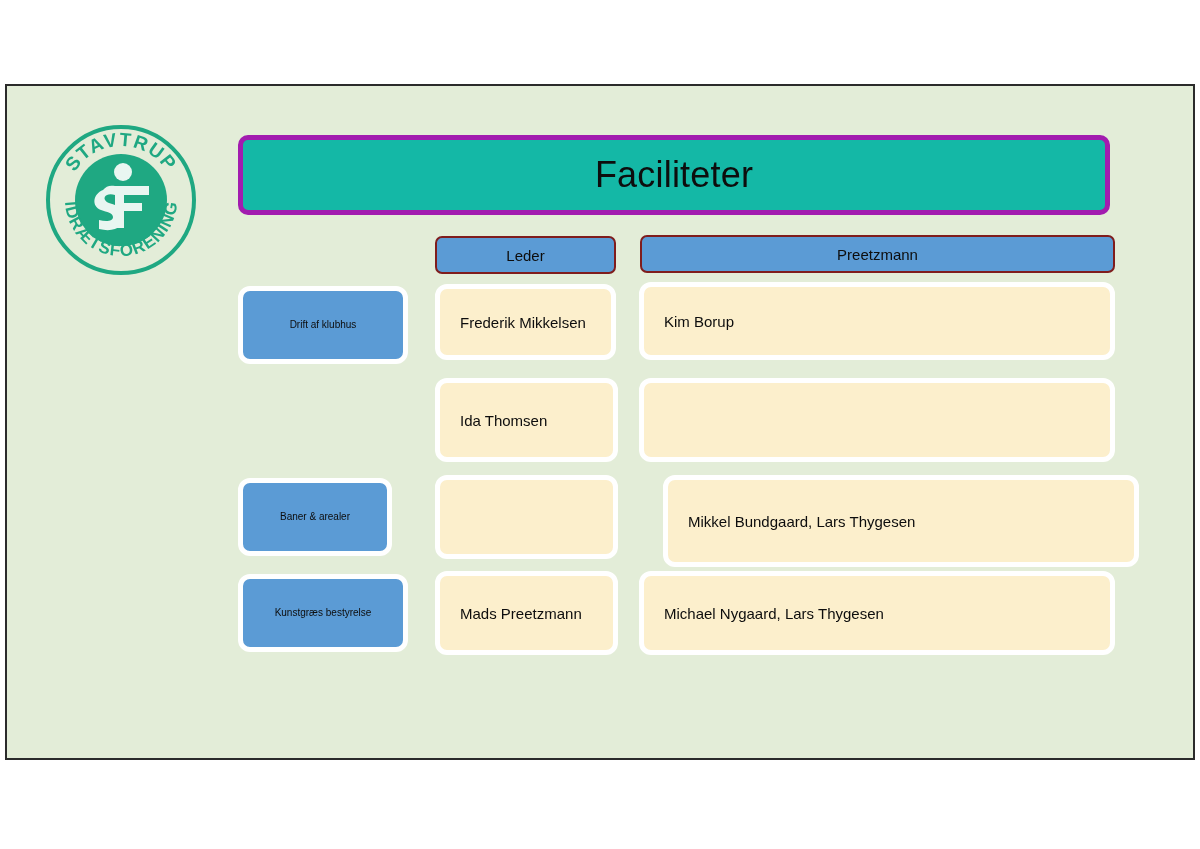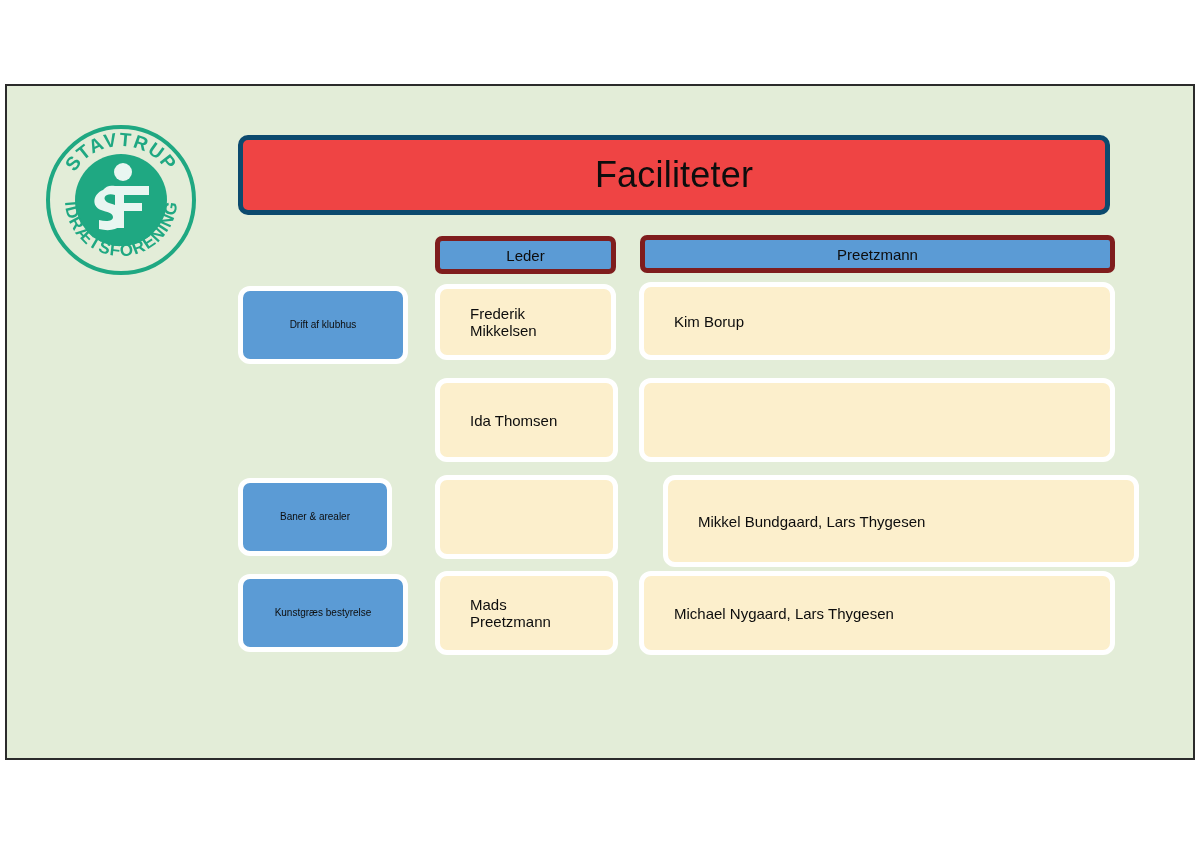--- a/index.html
+++ b/index.html
@@ -36,39 +36,39 @@
   }
   #logo svg { display: block; }
 
   
   #title-banner {
     position: absolute;
     left: 231px;
     top: 49px;
     width: 872px;
     height: 80px;
-    background: #ef4444;
-    border: 5px solid #0c4a6e;
+    background: #14b8a6;
+    border: 5px solid #a21caf;
     border-radius: 10px;
     box-sizing: border-box;
     display: flex;
     align-items: center;
     justify-content: center;
   }
   #title-banner .title-text {
     font-size: 36px;
     color: #0d0d0d;
     letter-spacing: 0.2px;
   }
 
   
   .col-header {
     position: absolute;
     background: #5B9BD5;
-    border: 5px solid #7f1d1d;
+    border: 2px solid #7f1d1d;
     border-radius: 7px;
     box-sizing: border-box;
     display: flex;
     align-items: center;
     justify-content: center;
     font-size: 15px;
     color: #0d0d0d;
   }
   #header-leder {
     left: 428px;
@@ -103,21 +103,21 @@
     position: absolute;
     background: #FCEFCC;
     border: 5px solid #ffffff;
     border-radius: 12px;
     box-sizing: border-box;
     display: flex;
     align-items: center;
     justify-content: flex-start;
     font-size: 15px;
     color: #0d0d0d;
-    padding: 2px 30px;
+    padding: 2px 20px;
   }
 
   
   #cat-1    { left: 231px; top: 200px;  width: 170px; height: 78px; }
   #leader-1 { left: 428px; top: 198px;  width: 181px; height: 76px; }
   #member-1 { left: 632px; top: 196px;  width: 476px; height: 78px; }
   
   #cat-2    { left: 231px; top: 296px;  width: 170px; height: 78px; }
   #leader-2 { left: 428px; top: 292px;  width: 183px; height: 84px; }
   #member-2 { left: 632px; top: 292px;  width: 476px; height: 84px; }

